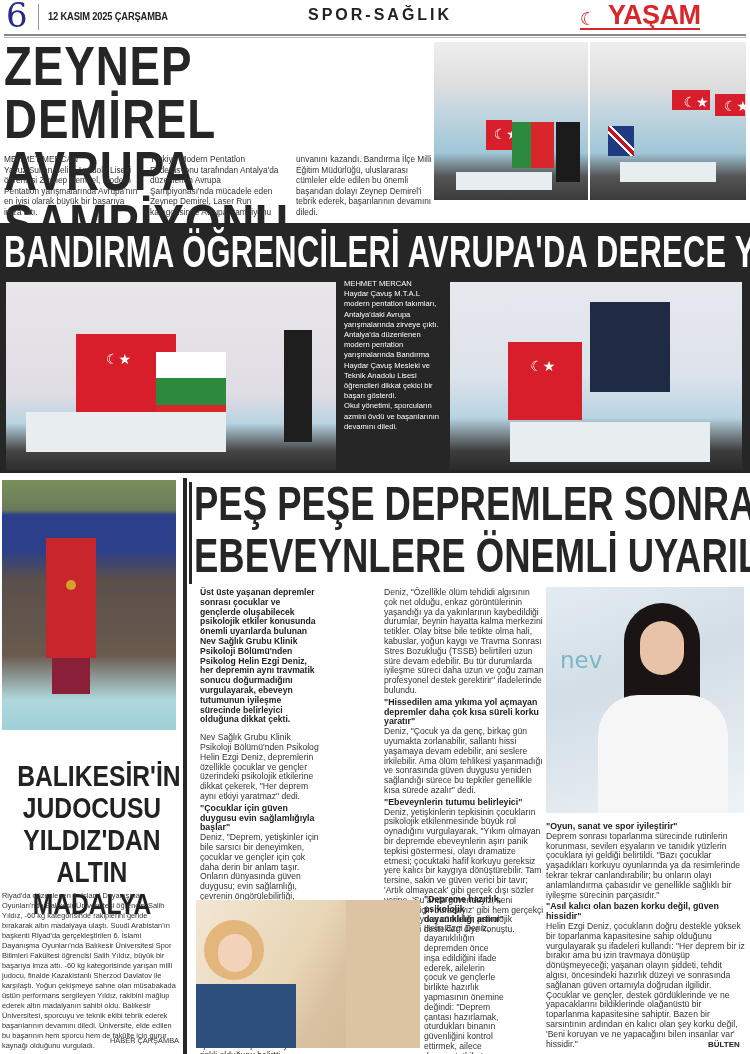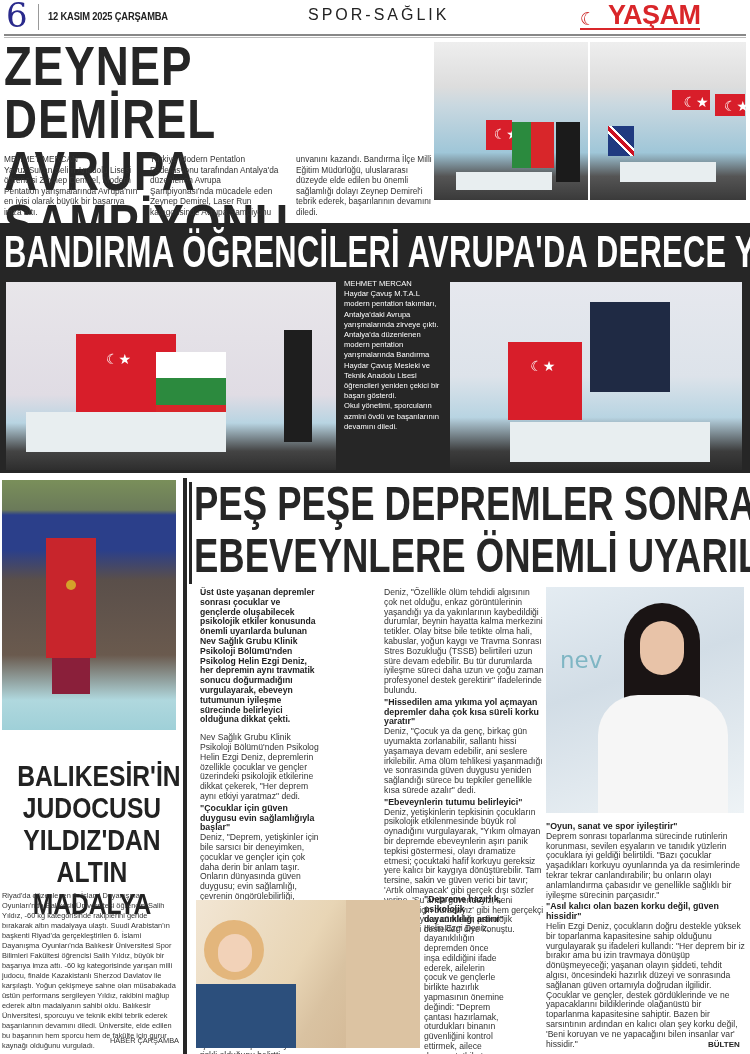--- a/index.html
+++ b/index.html
@@ -2,21 +2,21 @@
 <html><head>
 <meta charset="utf-8">
 <style>
 *{box-sizing:border-box;margin:0;padding:0}
 body{width:750px;height:1054px;background:#fff;position:relative;overflow:hidden;font-family:"Liberation Sans",sans-serif;color:#222}
 .abs{position:absolute}
 .masthead{left:0;top:0;width:750px;height:34px}
 .pagenum{left:6px;top:-4px;font-family:"DejaVu Serif",serif;font-size:34px;color:#2a2a8c;line-height:38px}
 .vsep{left:38px;top:4px;width:1px;height:26px;background:#999}
 .date{left:48px;top:10px;font-size:11px;font-weight:bold;letter-spacing:-0.2px;color:#222;transform:scaleX(0.85);transform-origin:left}
-.section{left:308px;top:6px;font-size:16px;font-weight:normal;letter-spacing:3px;color:#222}
+.section{left:308px;top:6px;font-size:16px;font-weight:bold;letter-spacing:3px;color:#222}
 .logo{left:580px;top:2px;width:166px;height:30px}
 .logo-moon{left:0;top:6px;font-size:18px;color:#c22;font-family:"DejaVu Sans",sans-serif}
 .logo-text{left:28px;top:-2px;font-size:27px;font-weight:bold;color:#d9262a;letter-spacing:-0.5px}
 .logo-line{left:0;top:26px;width:120px;height:2px;background:#d9262a}
 .rule1{left:4px;top:34px;width:742px;height:2px;background:#888}
 .rule2{left:4px;top:37px;width:742px;height:1px;background:#bbb}
 
 .h1{left:4px;top:40px;width:428px;font-family:"Liberation Sans",sans-serif;font-weight:bold;color:#262626;font-size:52px;line-height:50px;letter-spacing:1px;transform:scaleX(0.88) scaleY(1.05);transform-origin:left top}
 .cols3{left:4px;top:154px;width:428px;display:flex;gap:10px;font-size:8.3px;line-height:10.6px;color:#333}
 .cols3 > div{flex:1}
@@ -63,21 +63,21 @@
 <div class="abs h1">
   <div>ZEYNEP DEMİREL</div>
   <div>AVRUPA ŞAMPİYONU</div>
 </div>
 <div class="abs cols3">
   <div>
     <div>MEHMET MERCAN</div>
     <div>Yavuz Sultan Selim Anadolu Lisesi öğrencisi Zeynep Demirel, Modern Pentation yarışmalarında Avrupa'nın en iyisi olarak büyük bir başarıya imza attı.</div>
   </div>
   <div>Türkiye Modern Pentatlon Federasyonu tarafından Antalya'da düzenlenen Avrupa Şampiyonası'nda mücadele eden Zeynep Demirel, Laser Run kategorisinde Avrupa Şampiyonu</div>
-  <div>unvanını kazandı. Bandırma İlçe Milli Eğitim Müdürlüğü, uluslararası düzeyde elde edilen bu önemli sağlamlığı dolayı Zeynep Demirel'i tebrik ederek, başarılarının devamını diledi.</div>
+  <div>unvanını kazandı. Bandırma İlçe Milli Eğitim Müdürlüğü, uluslararası cümleler elde edilen bu önemli başarıdan dolayı Zeynep Demirel'i tebrik ederek, başarılarının devamını diledi.</div>
 </div>
 <div class="abs photo ph-tent" style="left:434px;top:42px;width:154px;height:158px">
   <div class="ph-flag-tr" style="left:52px;top:78px;width:26px;height:30px"></div>
   <div class="abs" style="left:78px;top:80px;width:42px;height:46px;background:linear-gradient(90deg,#2b8a3e 45%,#d8262a 45%)"></div>
   <div class="abs" style="left:122px;top:80px;width:24px;height:60px;background:#1b1b1b"></div>
   <div class="ph-podium" style="left:22px;top:130px;width:96px;height:18px"></div>
 </div>
 <div class="abs photo ph-tent" style="left:590px;top:42px;width:156px;height:158px">
   <div class="ph-flag-tr" style="left:82px;top:48px;width:38px;height:20px"></div>
   <div class="ph-flag-tr" style="left:125px;top:52px;width:30px;height:22px"></div>
@@ -89,21 +89,21 @@
 <div class="abs banner-title">BANDIRMA ÖĞRENCİLERİ AVRUPA'DA DERECE YAPTI</div>
 <div class="abs photo" style="left:6px;top:282px;width:330px;height:188px;background:linear-gradient(180deg,#e8e6ea 0%,#e0dce4 60%,#b8d4e2 75%,#444 90%,#2e2e2e 100%)">
   <div class="ph-flag-tr" style="left:70px;top:52px;width:100px;height:86px"></div>
   <div class="abs" style="left:150px;top:70px;width:70px;height:80px;background:linear-gradient(180deg,#fff 33%,#2c8a3e 33%,#2c8a3e 66%,#d8262a 66%)"></div>
   <div class="abs" style="left:278px;top:48px;width:28px;height:112px;background:#1e1e1e"></div>
   <div class="ph-podium" style="left:20px;top:130px;width:200px;height:40px"></div>
 </div>
 <div class="abs banner-text">
   <div>MEHMET MERCAN</div>
   <div>Haydar Çavuş M.T.A.L modern pentation takımları, Antalya'daki Avrupa yarışmalarında zirveye çıktı.</div>
-  <div>Antalya'da düzenlenen modern pentation yarışmalarında Bandırma Haydar Çavuş Mesleki ve Teknik Anadolu Lisesi öğrencileri yeniden çekici bir başarı gösterdi.</div>
+  <div>Antalya'da düzenlenen modern pentation yarışmalarında Bandırma Haydar Çavuş Mesleki ve Teknik Anadolu Lisesi öğrencileri dikkat çekici bir başarı gösterdi.</div>
   <div>Okul yönetimi, sporcuların azmini övdü ve başarılarının devamını diledi.</div>
 </div>
 <div class="abs photo" style="left:450px;top:282px;width:292px;height:188px;background:linear-gradient(180deg,#e6e8ee 0%,#dde3ea 50%,#b8d4e2 72%,#3c3c3c 90%,#2a2a2a 100%)">
   <div class="ph-flag-tr" style="left:58px;top:60px;width:74px;height:78px"></div>
   <div class="abs" style="left:140px;top:20px;width:80px;height:90px;background:#1f2a44"></div>
   <div class="ph-podium" style="left:60px;top:140px;width:200px;height:40px"></div>
 </div>
 
 <div class="abs judo-photo">
   <div class="abs" style="left:44px;top:58px;width:50px;height:120px;background:#c8252c"></div>

